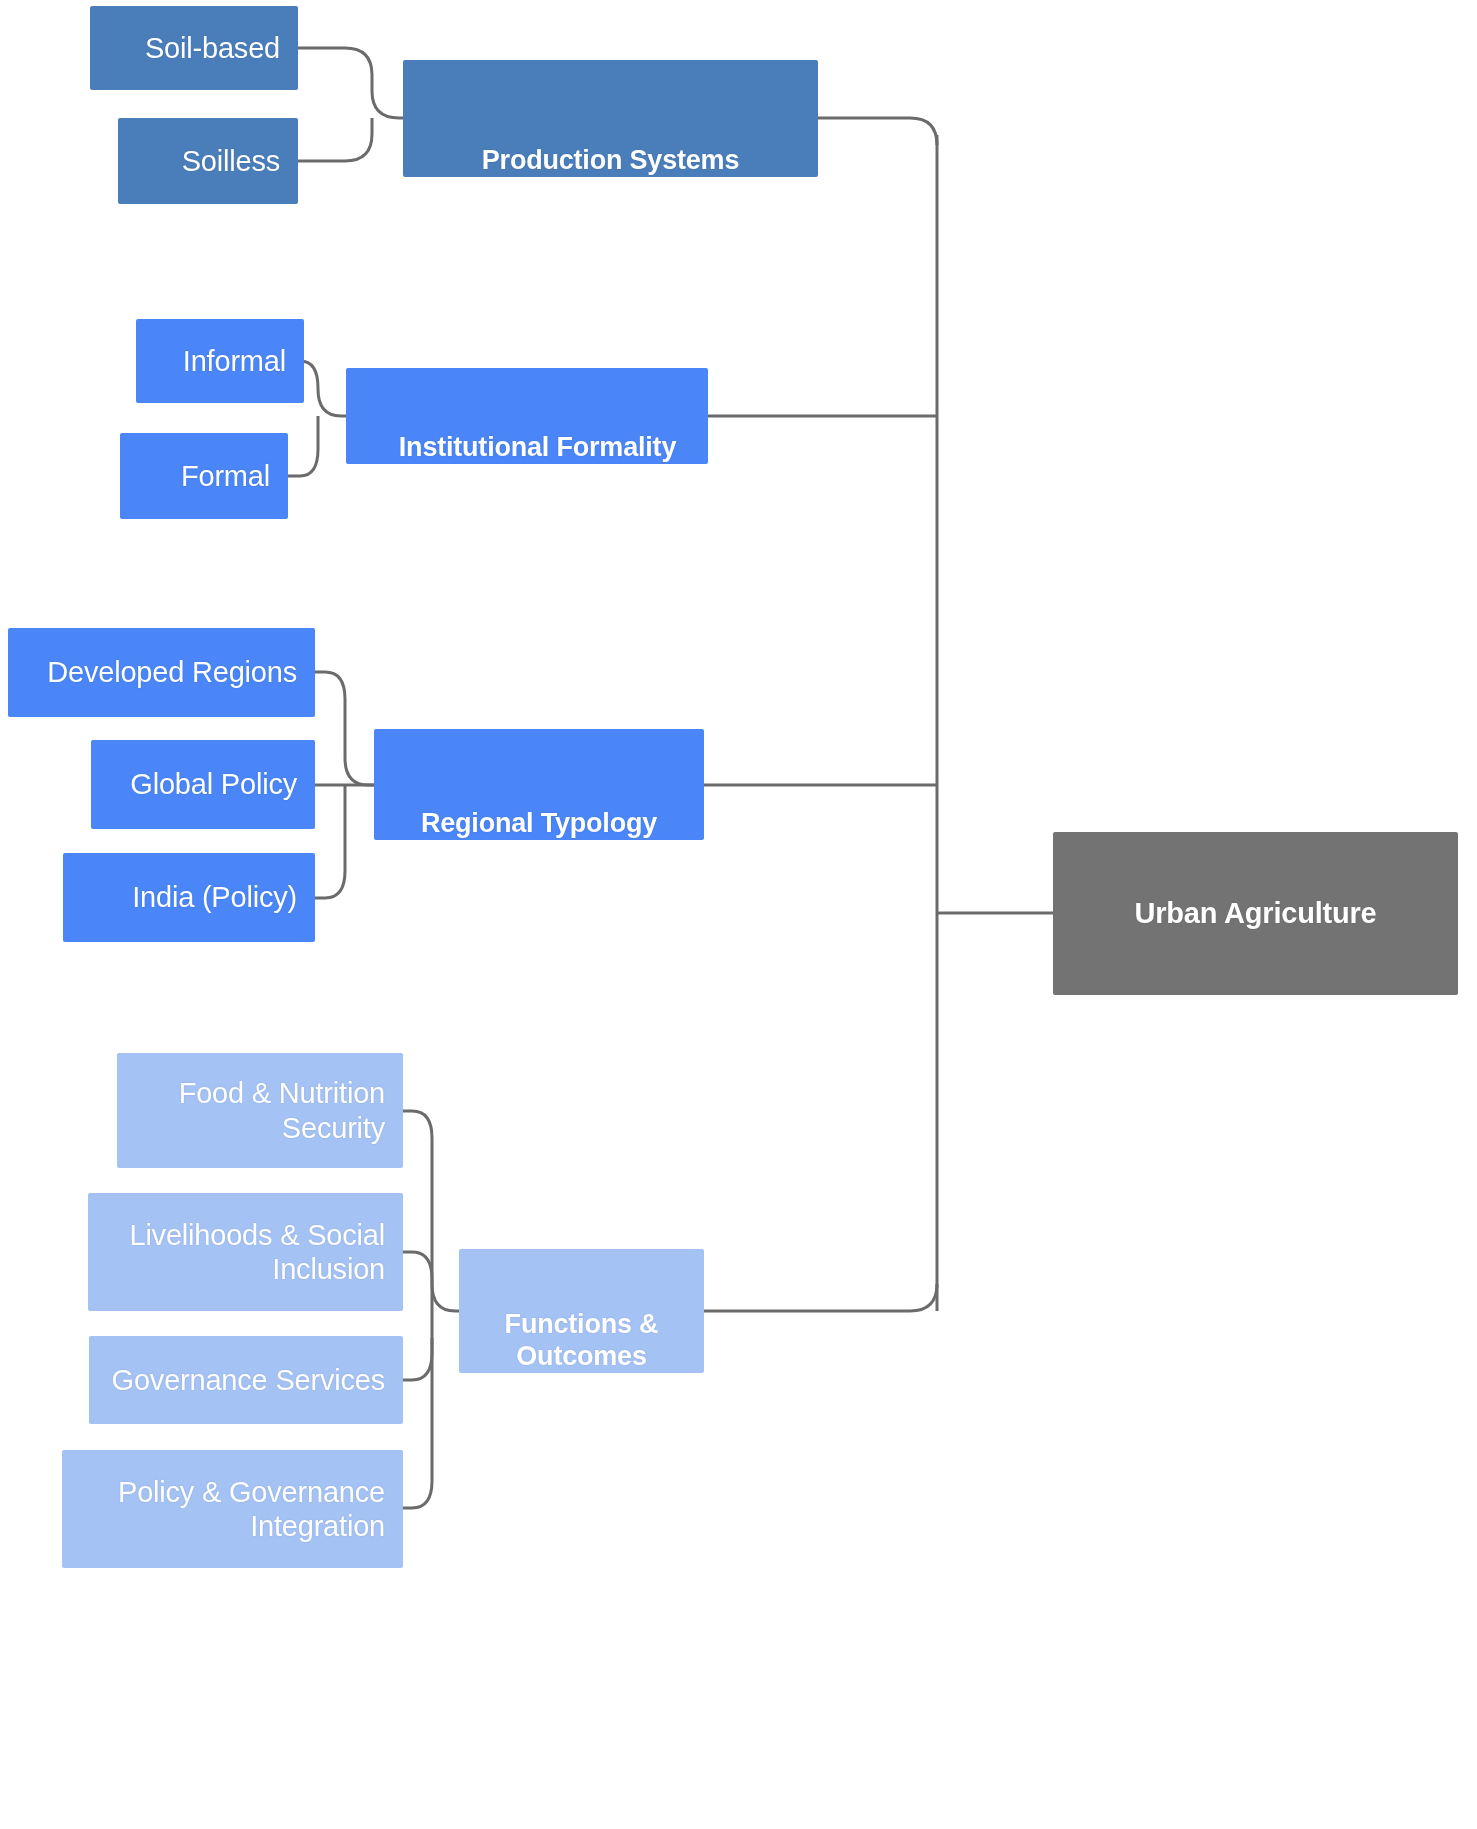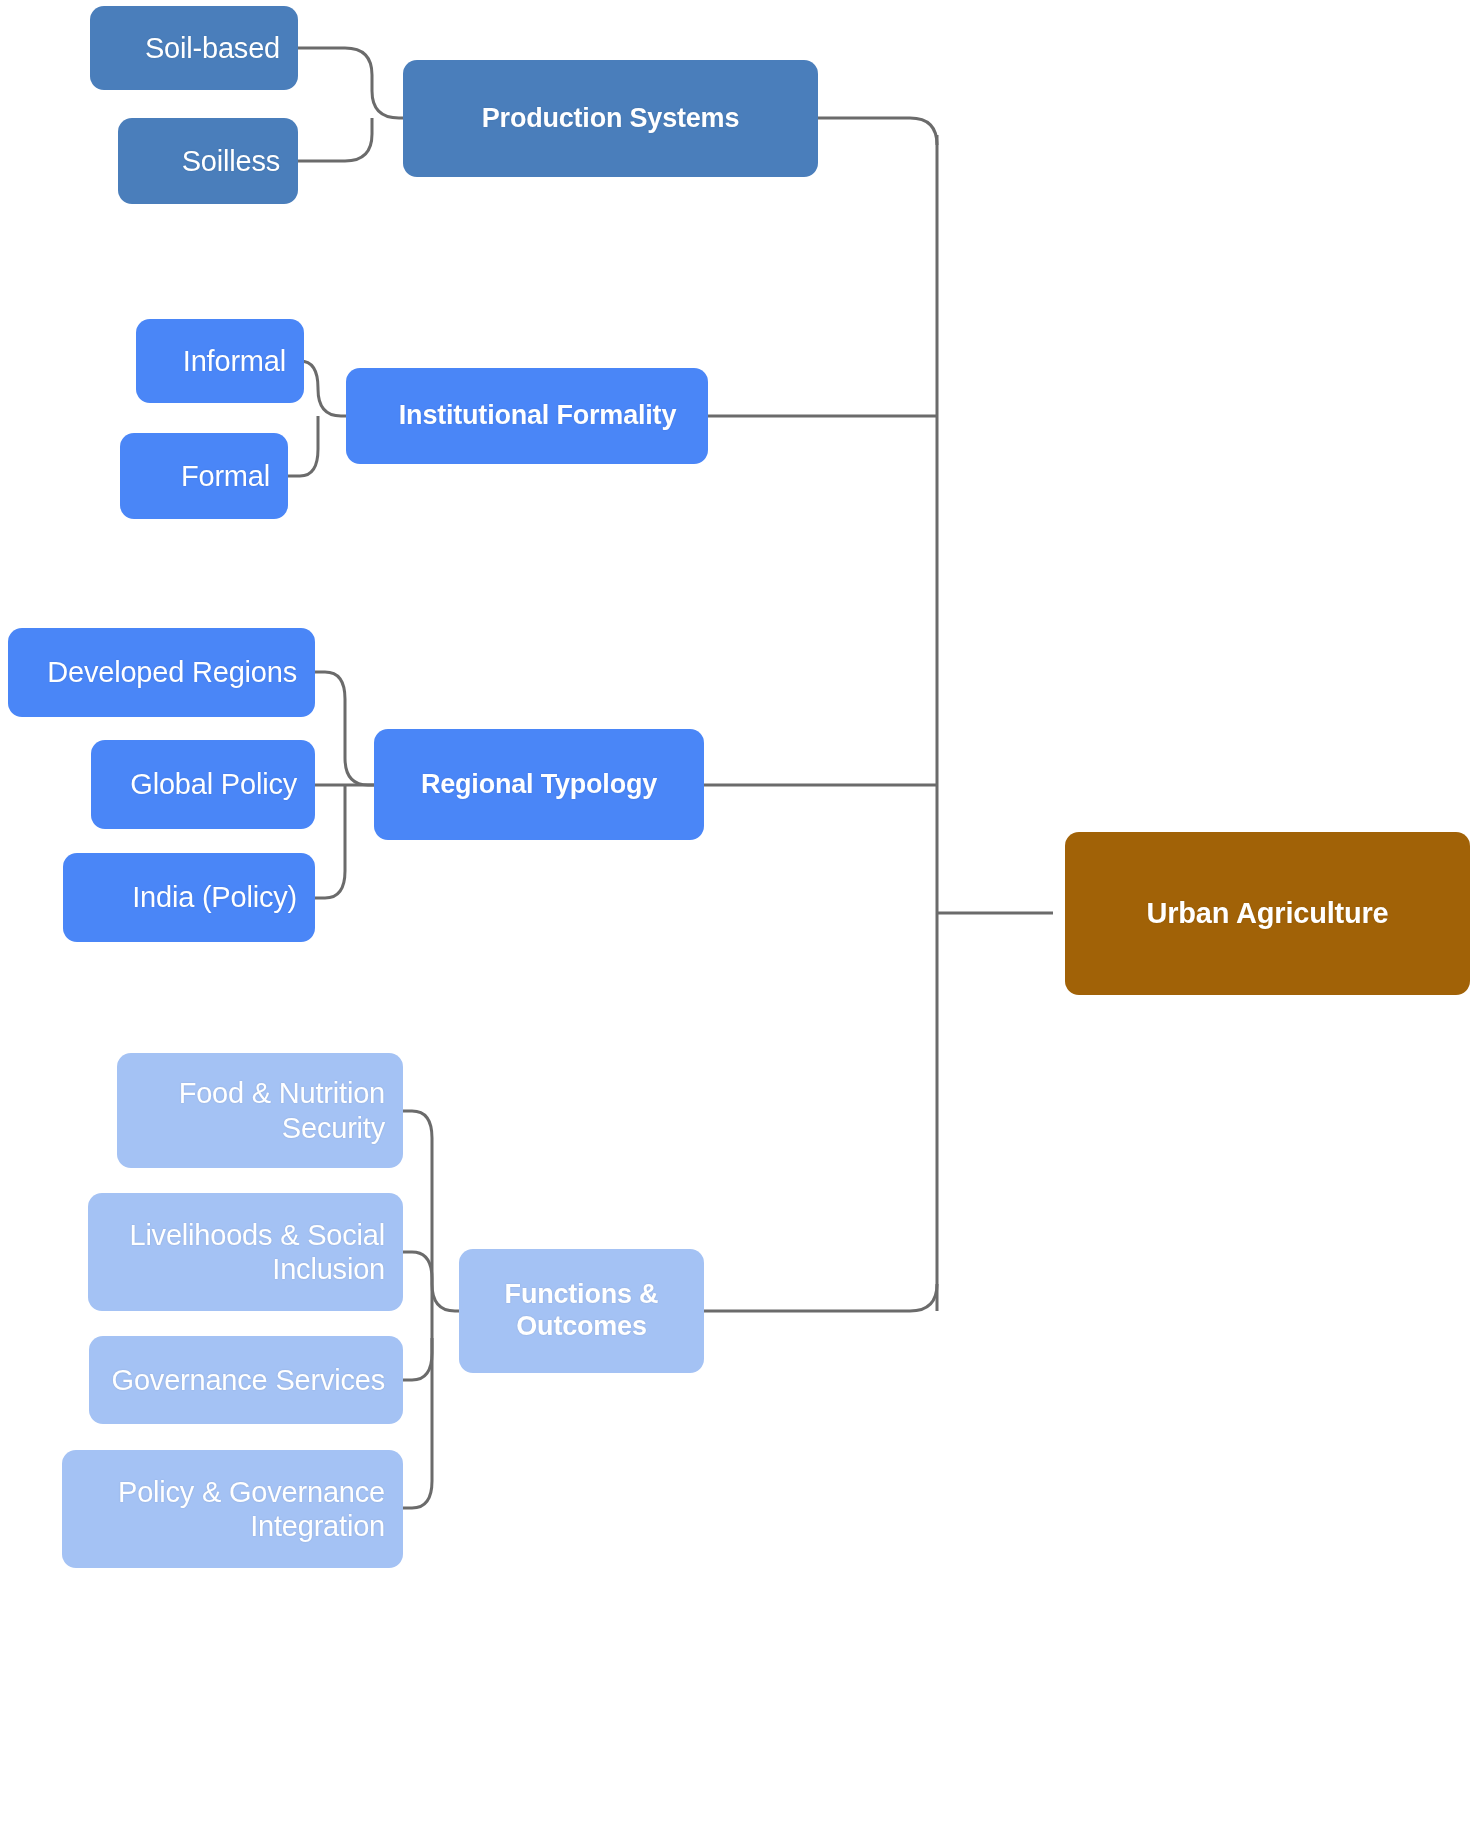--- a/index.html
+++ b/index.html
@@ -21,42 +21,42 @@
     position: absolute;
     left: 0;
     top: 0;
     width: 1477px;
     height: 1829px;
     pointer-events: none;
   }
   .node {
     position: absolute;
     box-sizing: border-box;
-    border-radius: 14px;
+    border-radius: 2px;
     display: flex;
     align-items: center;
     padding: 0 18px;
     color: #ffffff;
     line-height: 1.18;
     text-shadow: 0 0 2px rgba(0,0,0,0.12);
     letter-spacing: -0.2px;
   }
   .node .label {
     display: block;
     width: 100%;
   }
   
   .al-right  { justify-content: flex-end; }
   .al-right .label  { text-align: right; }
   .al-center { justify-content: center; }
   .al-center .label { text-align: center; }
 
   
   .lvl-root   { font-size: 29px; font-weight: bold; }
-  .lvl-branch { font-size: 27px; font-weight: bold; }
+  .lvl-branch { font-size: 27px; font-weight: bold; align-items: flex-end; }
   .lvl-leaf   { font-size: 29px; font-weight: normal; }
   .lvl-leaf-sm{ font-size: 29px; font-weight: normal; }
 
   
   .tone-deep  { background: #4a7ebb; }
   .tone-mid   { background: #4a86f7; }
   .tone-light { background: #a4c2f4; }
 </style>
 </head>
 <body>
@@ -85,21 +85,21 @@
       <path d="M 315 785 L 374 785"></path>
       <path d="M 315 898 L 325 898 Q 345 898 345 871 L 345 785"></path>
 
       <path d="M 403 1111 L 412 1111 Q 432 1111 432 1138 L 432 1284 Q 432 1311 455 1311 L 459 1311"></path>
       <path d="M 403 1252 L 412 1252 Q 432 1252 432 1279 L 432 1311"></path>
       <path d="M 403 1380 L 412 1380 Q 432 1380 432 1353 L 432 1311"></path>
       <path d="M 403 1508 L 412 1508 Q 432 1508 432 1481 L 432 1338"></path>
     </g>
   </svg>
 
-  <div class="node tone-mid lvl-root al-center" style="left: 1053px; top: 832px; width: 405px; height: 163px; background-color: #a16207; color: rgb(255, 255, 255); margin-left: 12px;">
+  <div class="node tone-mid lvl-root al-center" style="left: 1053px; top: 832px; width: 405px; height: 163px; background-color: #737373; color: rgb(255, 255, 255);">
     <span class="label" data-bind="root.label">Urban Agriculture</span>
   </div>
 
   <div class="node tone-deep lvl-branch al-center" style="left: 403px; top: 60px; width: 415px; height: 117px; background-color: rgb(74, 126, 187); color: rgb(255, 255, 255);">
     <span class="label" data-bind="branches.0.label">Production Systems</span>
   </div>
 
   <div class="node tone-deep lvl-leaf al-right" style="left: 90px; top: 6px; width: 208px; height: 84px; background-color: rgb(74, 126, 187); color: rgb(255, 255, 255);">
     <span class="label" data-bind="branches.0.children.0.label">Soil-based</span>
   </div>

